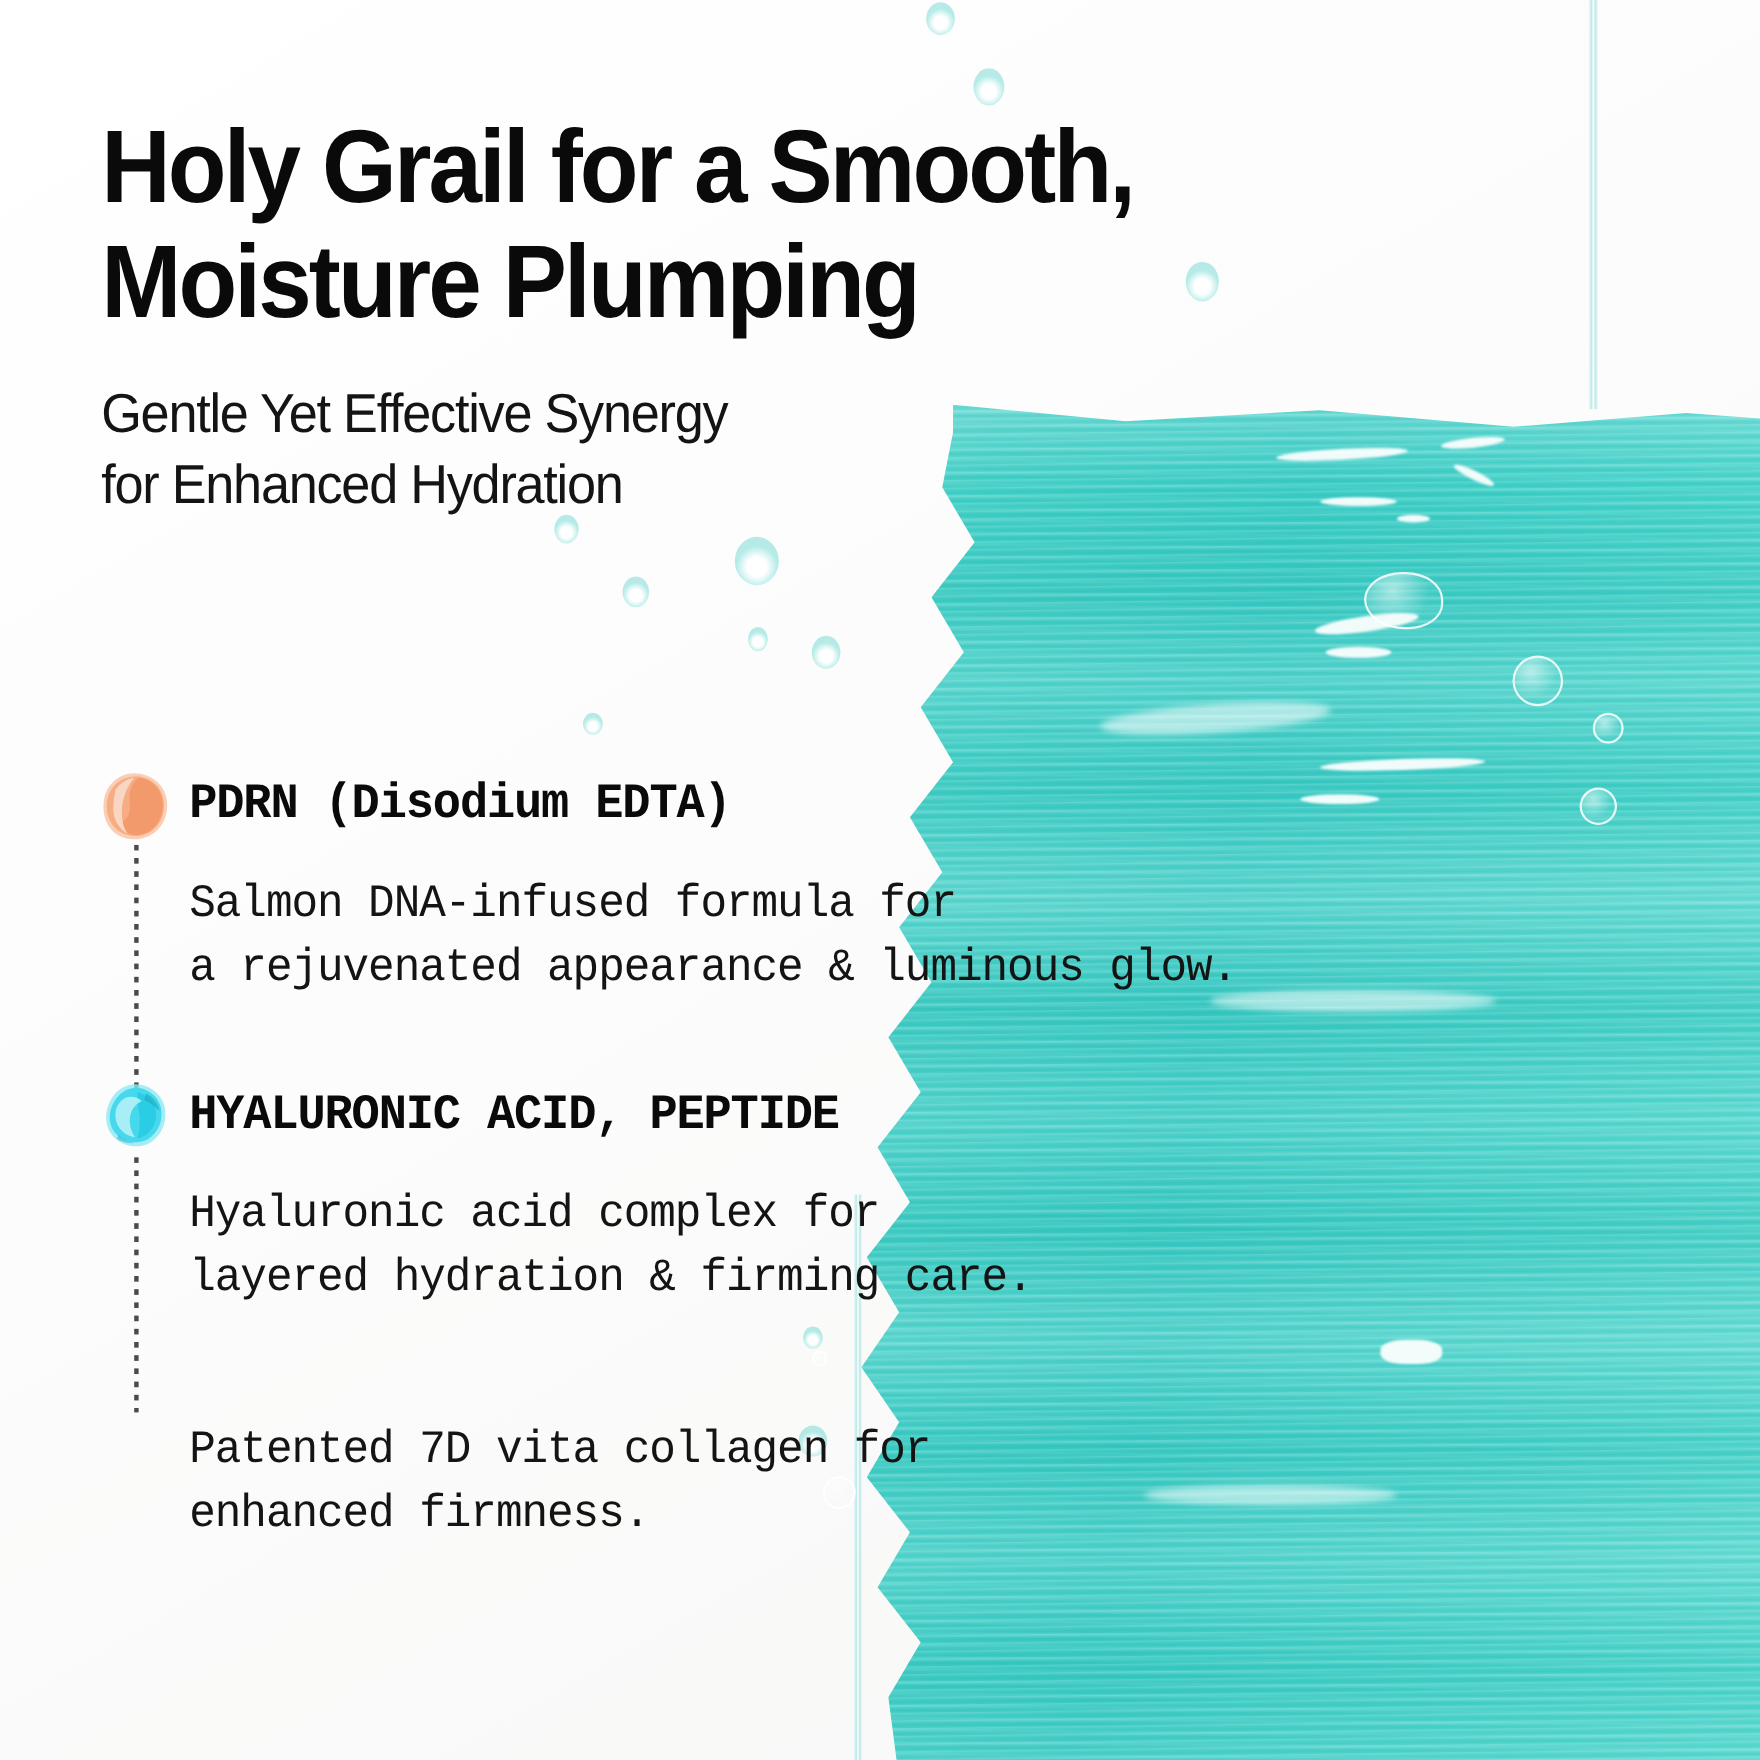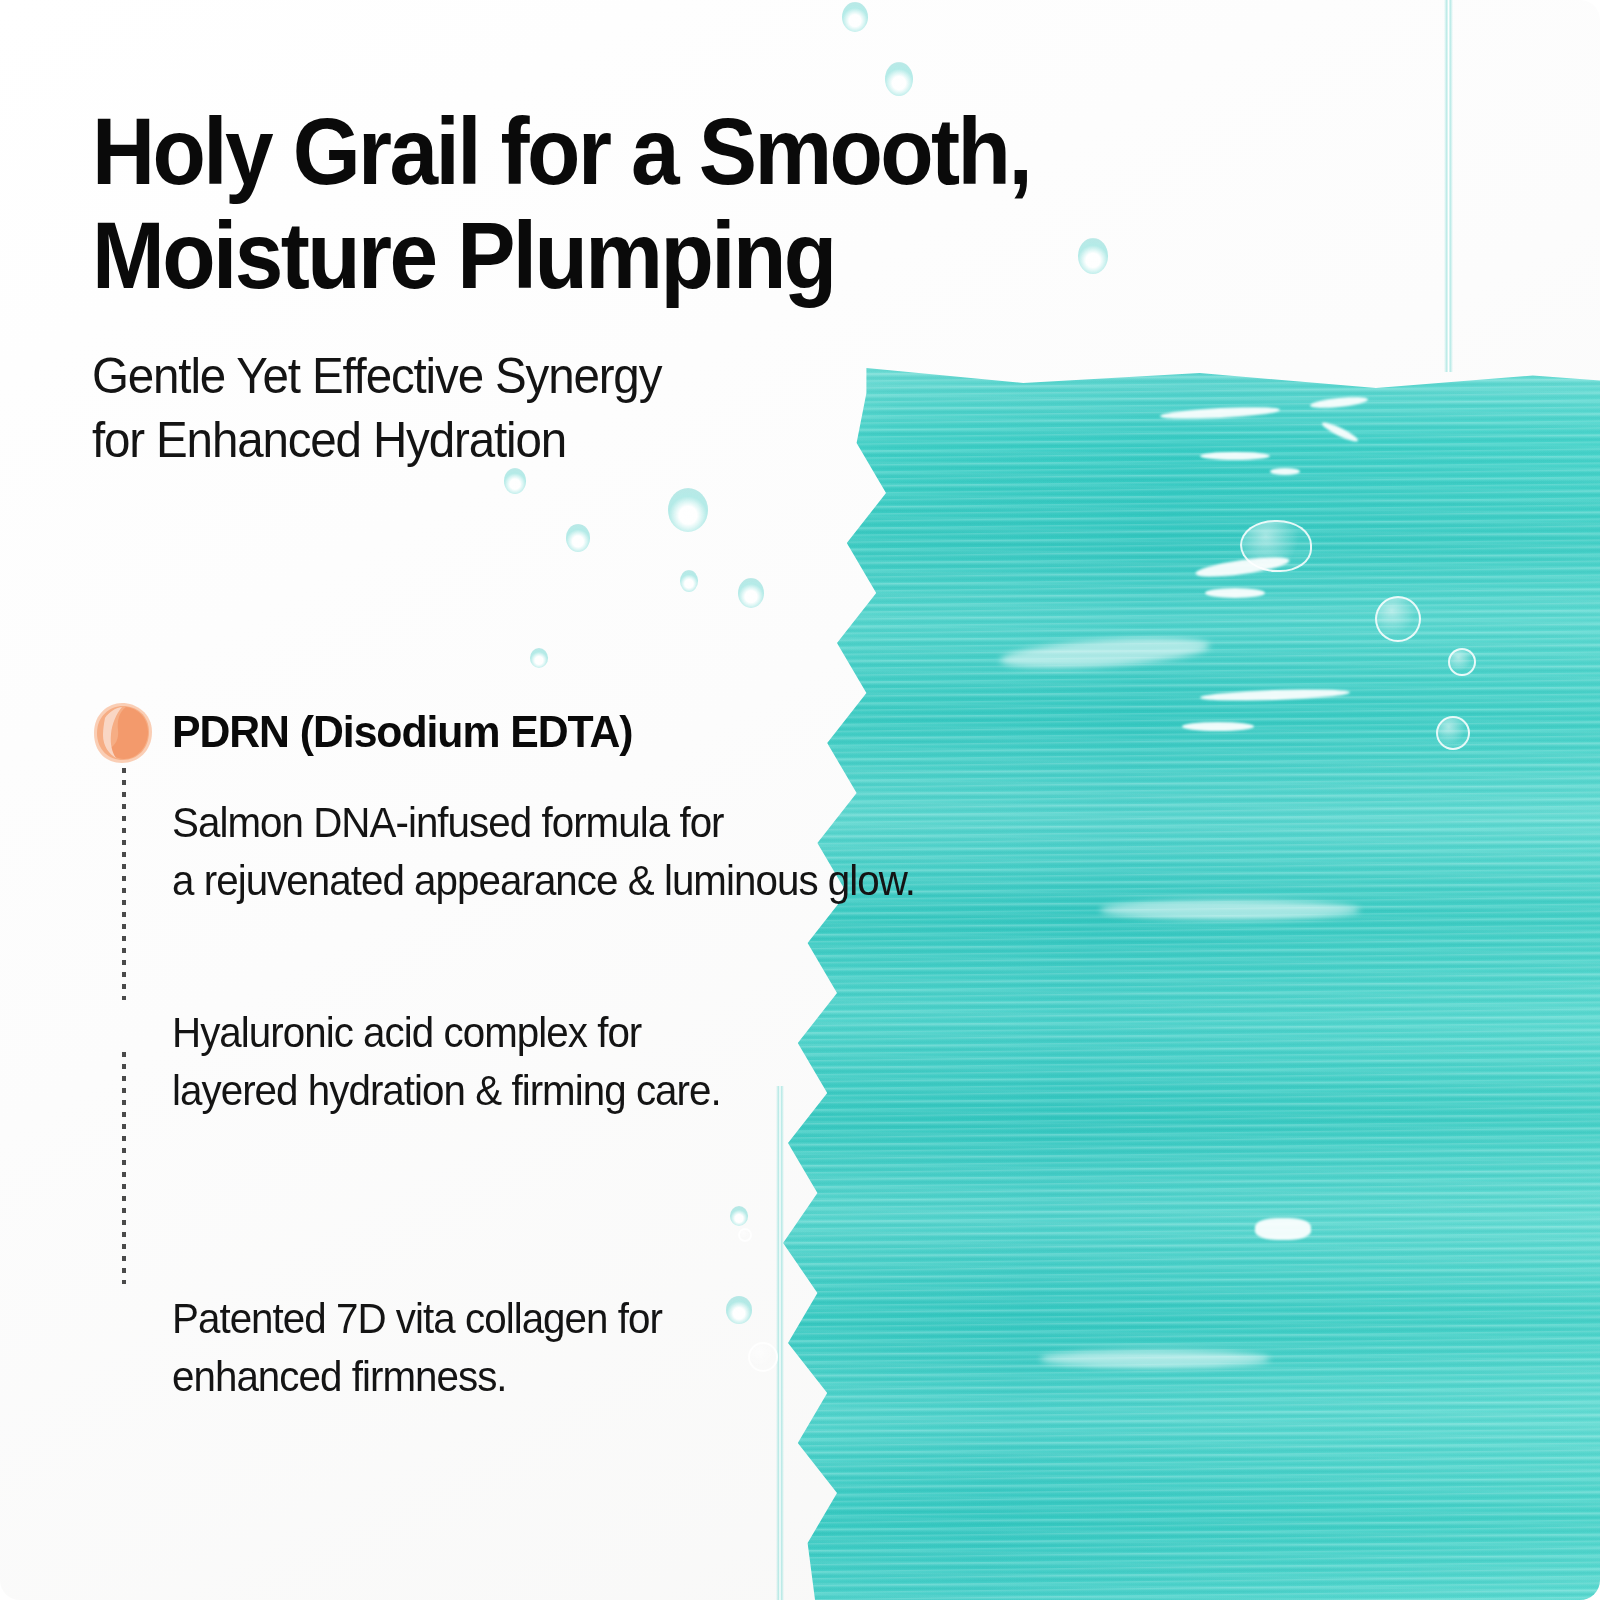--- a/index.html
+++ b/index.html
@@ -10,21 +10,20 @@
     font-family:"Liberation Sans", sans-serif;
     overflow:hidden;
   }
 
   #stage {
     position:relative;
     width:1600px; height:1600px;
     background:
       linear-gradient(150deg, #ffffff 0%, #fcfcfc 45%, #f7f7f6 100%);
     overflow:hidden;
-    border-radius:20px;
   }
 
   
   #swatch-layer {
     position:absolute;
     inset:0;
     pointer-events:none;
   }
 
   .swatch-body {
@@ -168,20 +167,21 @@
   #ingredients {
     position:absolute;
     left:0; top:0;
     width:100%; height:100%;
   }
 
   .ing {
     position:absolute;
     left:92px;
     width:1120px;
+    font-family:Liberation Mono, monospace;
   }
   .ing-1 { top:700px; }
   .ing-2 { top:982px; }
   .ing-3 { top:1268px; }
 
   .ing-head {
     position:relative;
     height:72px;
   }
 
@@ -316,20 +316,33 @@
           </div>
           <div class="ing-title">PDRN (Disodium EDTA)</div>
         </div>
         <div class="ing-body">
           <span class="ln">Salmon DNA-infused formula for</span>
           <span class="ln">a rejuvenated appearance &amp; luminous glow.</span>
         </div>
       </div>
 
       <div class="ing ing-2">
+        <div class="ing-head">
+          <div class="ing-icon">
+            <svg class="blob" viewBox="0 0 62 62" xmlns="http://www.w3.org/2000/svg" aria-hidden="true">
+              <path d="M28 2 C40 0 53 8 57 20 C61 33 56 48 44 55 C33 61 18 58 10 48 C2 38 3 22 12 11 C16 6 22 3 28 2 Z" fill="#8FE9F4" opacity="0.8"></path>
+              <path d="M29 5 C40 4 51 11 54 22 C57 34 52 46 42 52 C32 57 19 54 12 45 C5 36 7 22 15 13 C19 8 24 6 29 5 Z" fill="#46D8EC"></path>
+              <path d="M33 9 C43 11 50 19 50 29 C50 40 43 49 33 51 C35 43 36 33 34 25 C33 19 33 14 33 9 Z" fill="#23C9E2" opacity="0.75"></path>
+              <path d="M22 14 C27 12 33 13 37 17 C30 20 26 27 26 35 C26 41 28 46 31 50 C22 49 14 42 13 32 C12 24 16 17 22 14 Z" fill="#B8F2F8" opacity="0.85"></path>
+              <path d="M41 10 C47 13 52 19 53 26 C49 22 44 18 39 16 Z" fill="#1AA8BE" opacity="0.6"></path>
+              <path d="M16 48 C20 52 25 54 30 55 C24 56 18 54 14 51 Z" fill="#1AA8BE" opacity="0.45"></path>
+            </svg>
+          </div>
+          <div class="ing-title">HYALURONIC ACID, PEPTIDE</div>
+        </div>
         <div class="ing-body">
           <span class="ln">Hyaluronic acid complex for</span>
           <span class="ln">layered hydration &amp; firming care.</span>
         </div>
       </div>
 
       <div class="ing ing-3">
         <div class="ing-body">
           <span class="ln">Patented 7D vita collagen for</span>
           <span class="ln">enhanced firmness.</span>

